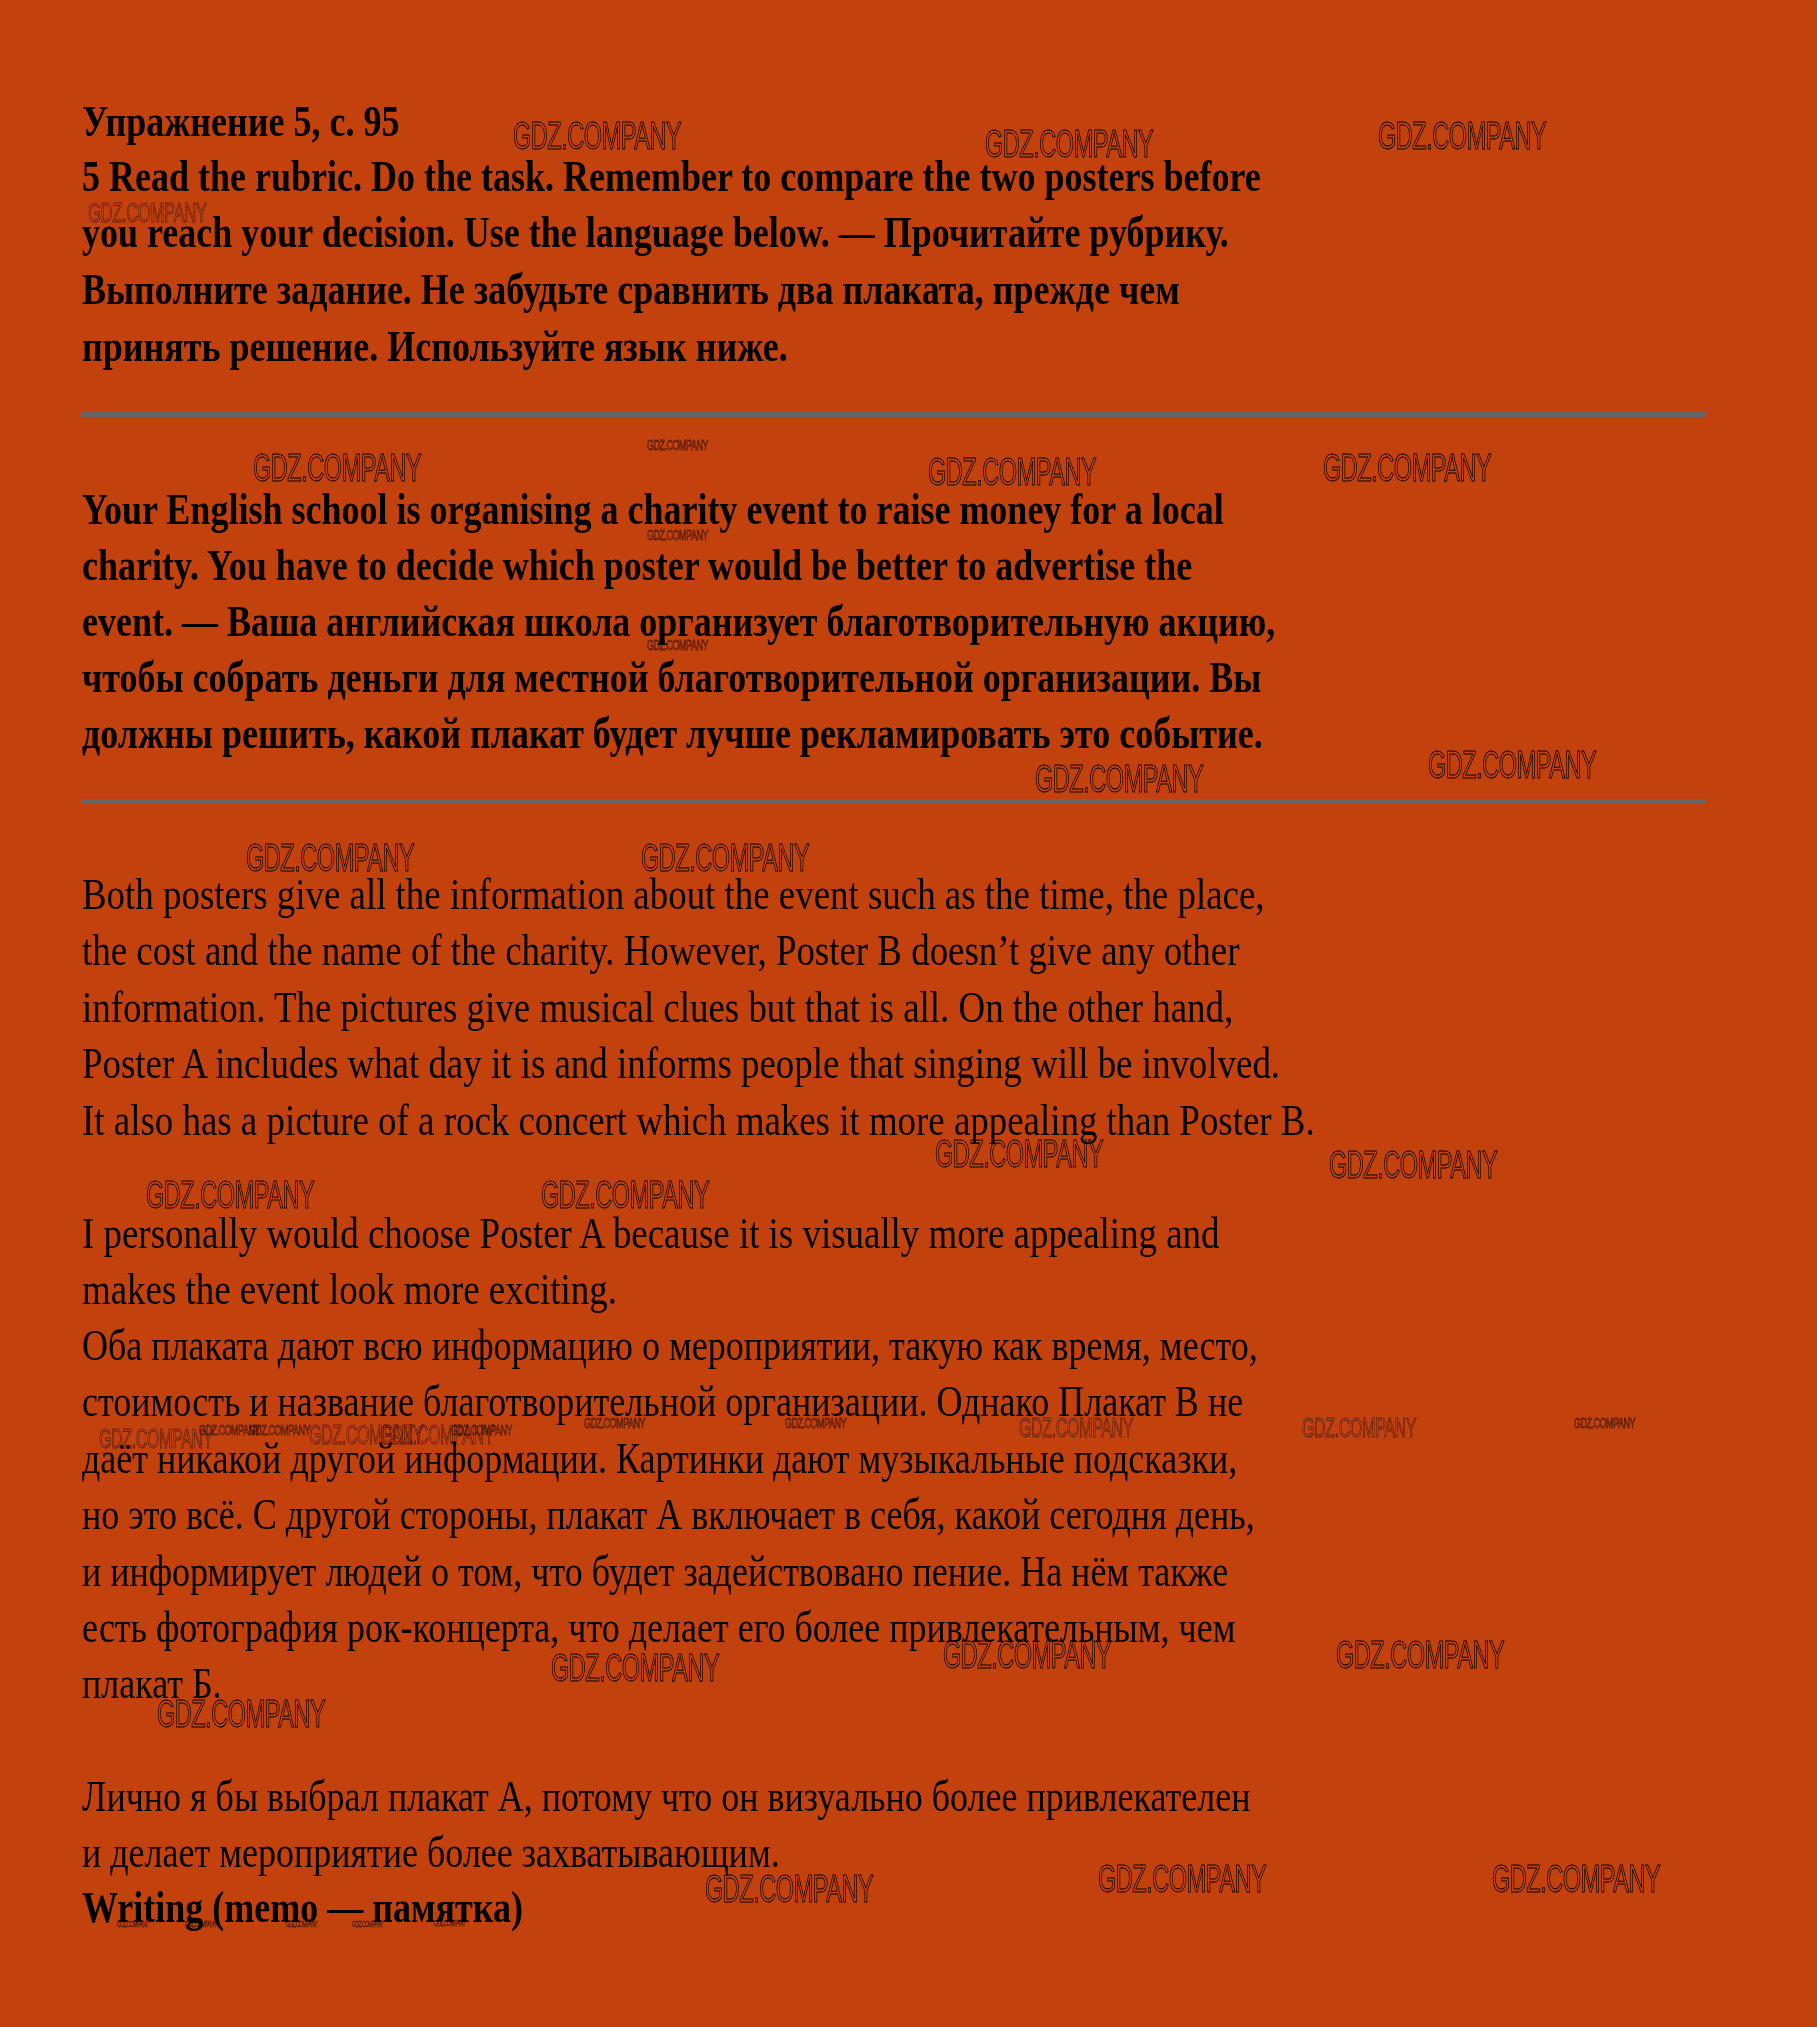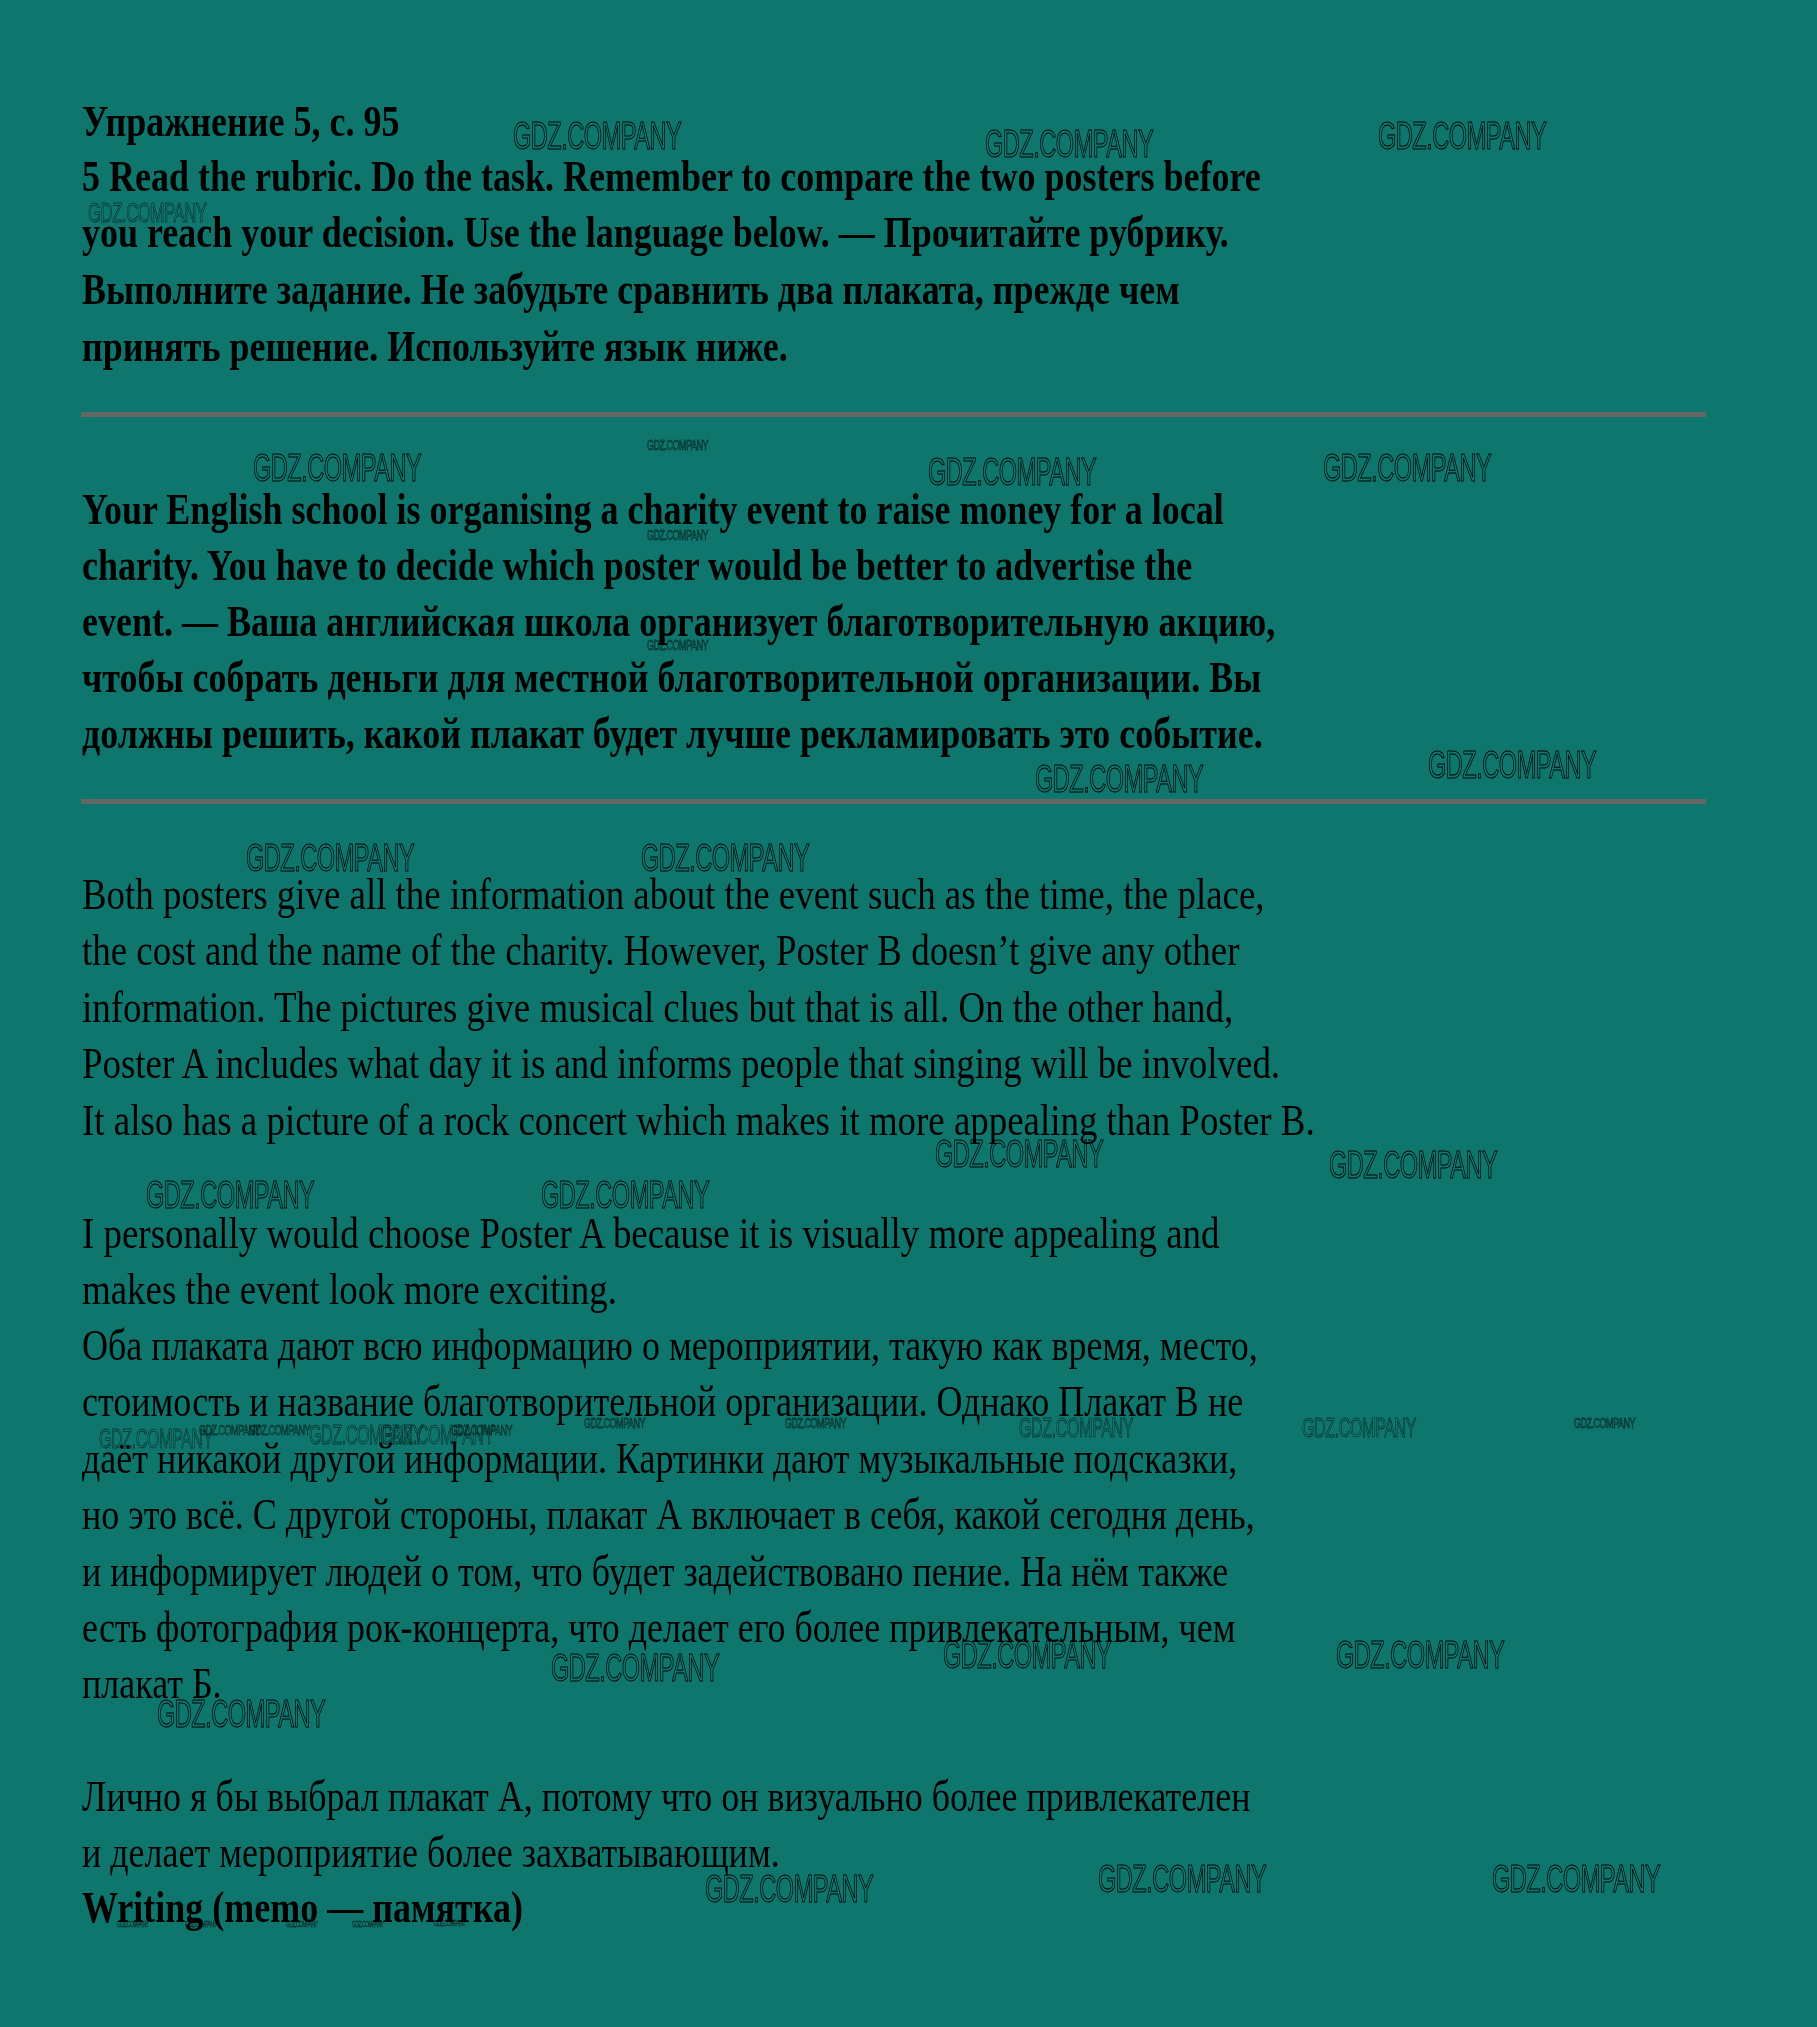--- a/index.html
+++ b/index.html
@@ -1,17 +1,17 @@
 <!DOCTYPE html>
 <html style="font-size:13.4px"><head>
 <meta charset="utf-8">
 <style>
   html, body { margin: 0; padding: 0; background: #ffffff; }
   body { width: 1818px; height: 2027px; position: relative; overflow: hidden; }
-  .page { position: absolute; left: 0; top: 0; width: 1818px; height: 2027px; background: #0f766e; }
+  .page { position: absolute; left: 0; top: 0; width: 1818px; height: 2027px; background: #c2410c; }
   .line {
     position: absolute;
     left: 82px;
     white-space: nowrap;
     font-family: "Liberation Serif", "DejaVu Serif", serif;
     font-size: 45px;
     line-height: 1;
     color: #000;
     transform-origin: 0 0;
   }

